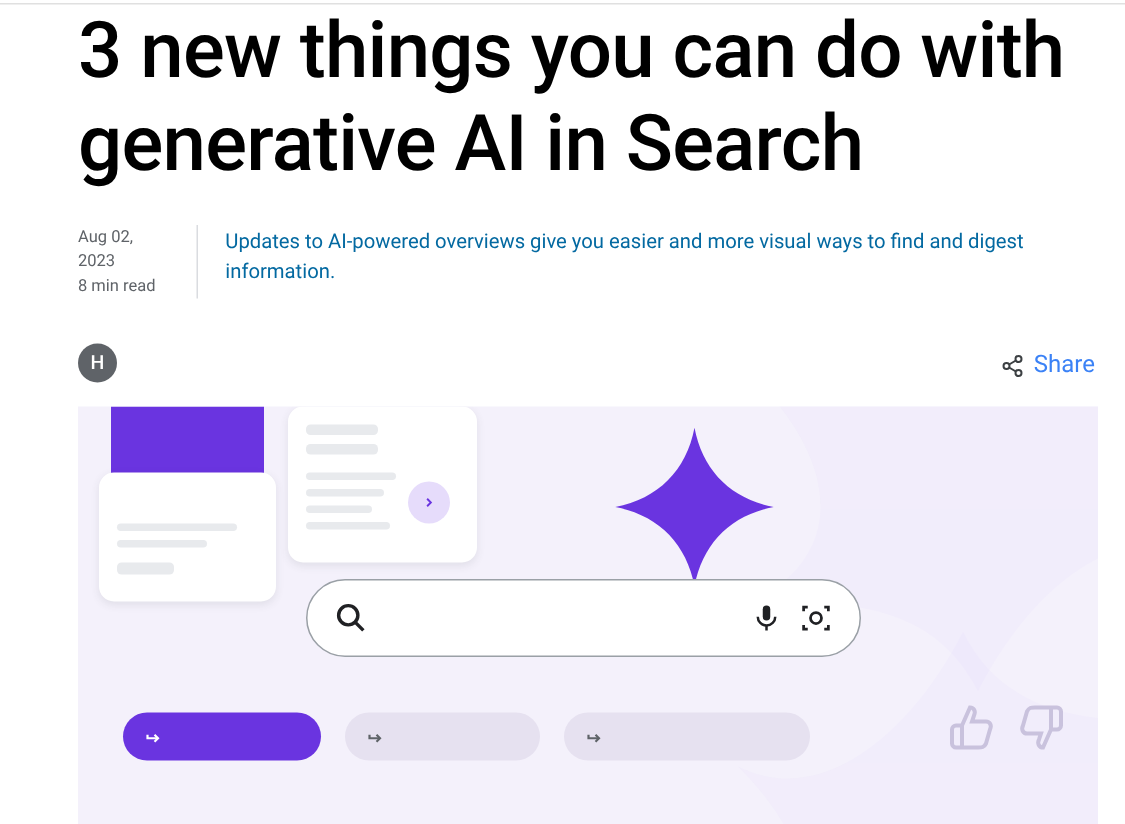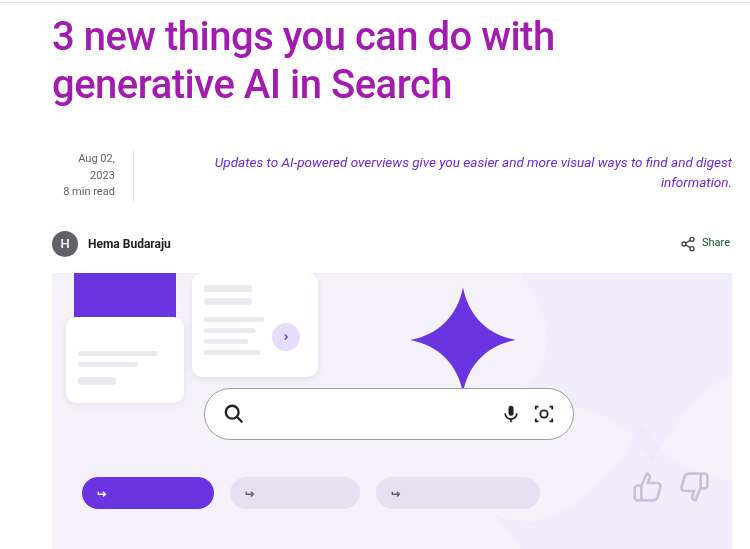--- a/index.html
+++ b/index.html
@@ -5,70 +5,67 @@
   * { box-sizing: border-box; margin: 0; padding: 0; }
   body {
     font-family: 'Google Sans', -apple-system, BlinkMacSystemFont, 'Segoe UI', Roboto, Arial, sans-serif;
     background: #fff;
     color: #202124;
     width: 750px;
   }
   .top-rule { height: 1px; background: #e0e0e0; width: 100%; margin-top: 2px; }
   .container { padding: 0 18px 0 52px; }
   .headline {
-    font-size: 40px;
+    font-size: 52px;
     font-weight: 500;
     line-height: 1.2;
     letter-spacing: -0.5px;
-    margin-top: 10px;
-    color: #a21caf;
+    color: #000000;
   }
   .meta-row {
     display: flex;
     align-items: flex-start;
-    margin-top: 42px;
+    margin-top: 22px;
     gap: 18px;
-    text-align: right;
   }
   .meta-left {
     font-size: 11px;
     color: #5f6368;
     line-height: 1.5;
     min-width: 60px;
   }
   .meta-div {
     width: 1px;
     background: #dadce0;
     align-self: stretch;
   }
   .summary {
     font-size: 13.5px;
-    color: #6d28d9;
+    color: #0369a1;
     line-height: 1.5;
     padding-top: 1px;
-    font-style: italic;
   }
   .byline-row {
     display: flex;
     align-items: center;
     justify-content: space-between;
     margin-top: 30px;
   }
   .byline-left { display: flex; align-items: center; gap: 10px; }
   .avatar {
     width: 26px; height: 26px; border-radius: 50%;
     background: #5f6368; color: #fff;
     display: flex; align-items: center; justify-content: center;
     font-size: 13px; font-weight: 500;
   }
   .author-name { font-size: 12px; font-weight: 700; color: #202124; }
   .author-title { font-size: 11px; color: #5f6368; margin-top: 1px; }
   .share {
-    display: flex; align-items: flex-start; gap: 6px;
-    font-size: 11px; color: #14532d; cursor: pointer;
+    display: flex; align-items: flex-end; gap: 6px;
+    font-size: 16px; color: #3b82f6; cursor: pointer;
     padding-right: 2px;
   }
   .hero {
     margin-top: 16px;
     width: 680px;
     height: 290px;
     background: #f4f1fb;
     position: relative;
     overflow: hidden;
   }
@@ -161,21 +158,20 @@
       <div>8 min read</div>
     </div>
     <div class="meta-div"></div>
     <div class="summary">Updates to AI-powered overviews give you easier and more visual ways to find and digest information.</div>
   </div>
 
   <div class="byline-row">
     <div class="byline-left">
       <div class="avatar">H</div>
       <div>
-        <div class="author-name">Hema Budaraju</div>
       </div>
     </div>
     <div class="share">
       <svg width="16" height="16" viewBox="0 0 24 24" fill="none" stroke="#3c4043" stroke-width="2">
         <circle cx="18" cy="5" r="3"></circle>
           <circle cx="6" cy="12" r="3"></circle>
           <circle cx="18" cy="19" r="3"></circle>
         <line x1="8.6" y1="10.5" x2="15.4" y2="6.5"></line>
           <line x1="8.6" y1="13.5" x2="15.4" y2="17.5"></line>
       </svg>

